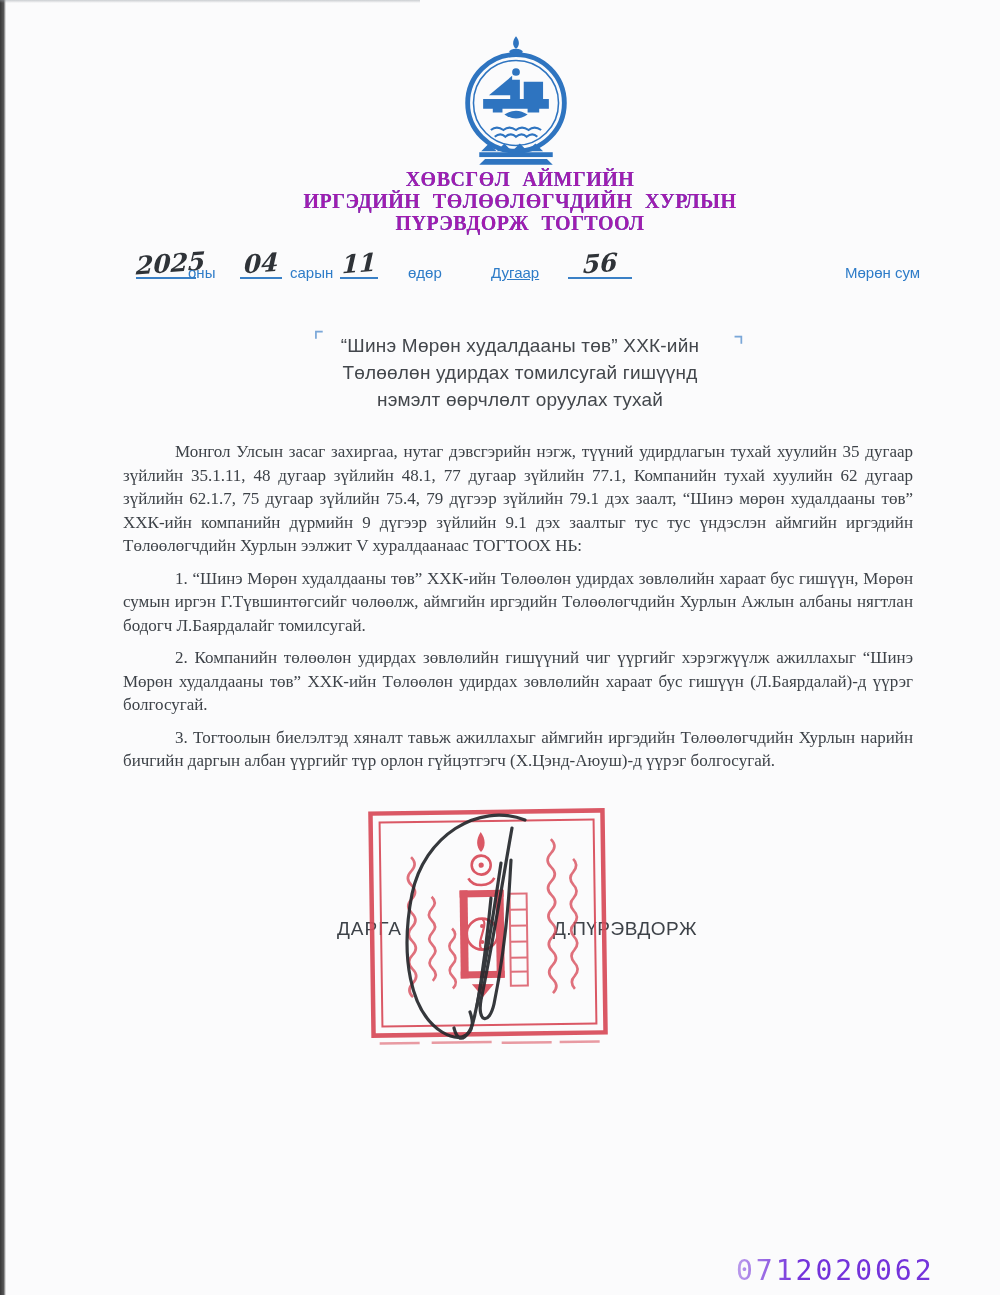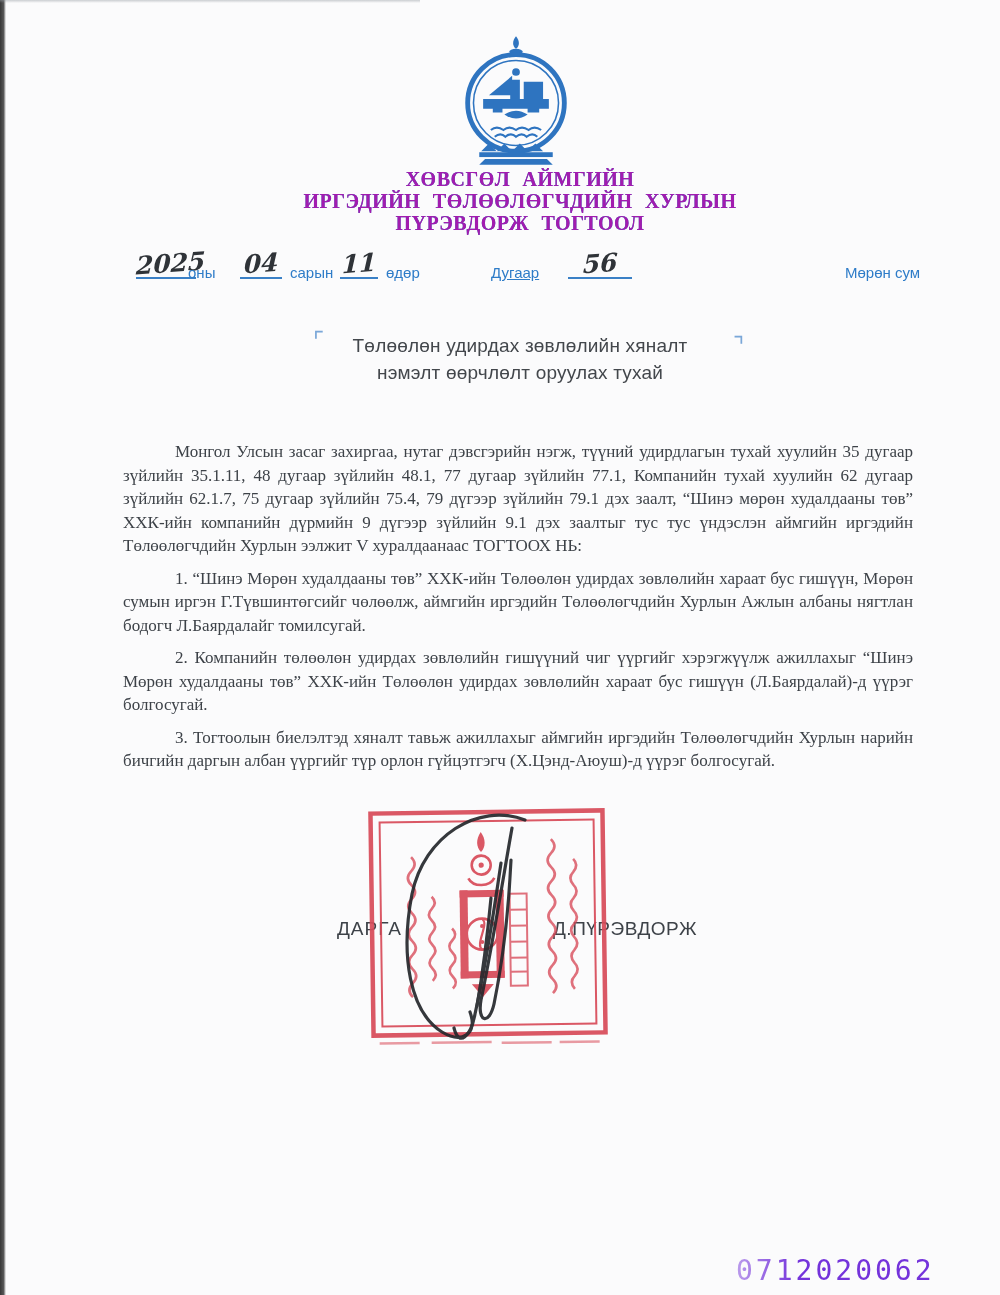--- a/index.html
+++ b/index.html
@@ -117,34 +117,35 @@
       <span class="hw">2025</span>
     </span>
     <span class="lbl" style="left:188px;">оны</span>
     <span class="hw-slot" style="left:240px;top:2px;width:42px;">
       <span class="hw">04</span>
     </span>
     <span class="lbl" style="left:290px;">сарын</span>
     <span class="hw-slot" style="left:340px;top:2px;width:38px;">
       <span class="hw">11</span>
     </span>
-    <span class="lbl" style="left:386px;">өдөр</span>
+    <span class="lbl" style="left:408px;">өдөр</span>
 
     <span class="lbl" style="left:491px;text-decoration:underline;">Дугаар</span>
     <span class="hw-slot" style="left:568px;top:2px;width:64px;">
       <span class="hw">56</span>
     </span>
 
     <span class="lbl" style="left:845px;">Мөрөн сум</span>
   </div>
 
   <span class="bracket left">⌜</span>
   <span class="bracket right">⌝</span>
   <div class="subject">
-    <div>Төлөөлөн удирдах зөвлөлийн хяналт</div>
+    <div>“Шинэ Мөрөн худалдааны төв” ХХК-ийн</div>
+    <div>Төлөөлөн удирдах томилсугай гишүүнд</div>
     <div>нэмэлт өөрчлөлт оруулах  тухай</div>
   </div>
 
   <div class="body-text">
     <p>Монгол Улсын засаг захиргаа, нутаг дэвсгэрийн нэгж, түүний удирдлагын тухай хуулийн 35 дугаар зүйлийн 35.1.11, 48 дугаар зүйлийн 48.1, 77 дугаар зүйлийн 77.1, Компанийн тухай хуулийн 62 дугаар зүйлийн 62.1.7, 75 дугаар зүйлийн 75.4, 79 дүгээр зүйлийн 79.1 дэх заалт, “Шинэ мөрөн худалдааны төв” ХХК-ийн компанийн дүрмийн 9 дүгээр зүйлийн 9.1 дэх заалтыг тус тус үндэслэн аймгийн иргэдийн Төлөөлөгчдийн Хурлын ээлжит V хуралдаанаас ТОГТООХ НЬ:</p>
     <p>1. “Шинэ Мөрөн худалдааны төв” ХХК-ийн Төлөөлөн удирдах зөвлөлийн хараат бус гишүүн, Мөрөн сумын иргэн Г.Түвшинтөгсийг чөлөөлж, аймгийн иргэдийн Төлөөлөгчдийн Хурлын Ажлын албаны нягтлан бодогч Л.Баярдалайг томилсугай.</p>
     <p>2. Компанийн төлөөлөн удирдах зөвлөлийн гишүүний чиг үүргийг хэрэгжүүлж ажиллахыг “Шинэ Мөрөн худалдааны төв” ХХК-ийн Төлөөлөн удирдах зөвлөлийн хараат бус гишүүн (Л.Баярдалай)-д үүрэг болгосугай.</p>
     <p>3. Тогтоолын биелэлтэд хяналт тавьж ажиллахыг аймгийн иргэдийн Төлөөлөгчдийн Хурлын нарийн бичгийн даргын албан үүргийг түр орлон гүйцэтгэгч (Х.Цэнд-Аюуш)-д үүрэг болгосугай.</p>
   </div>
 

